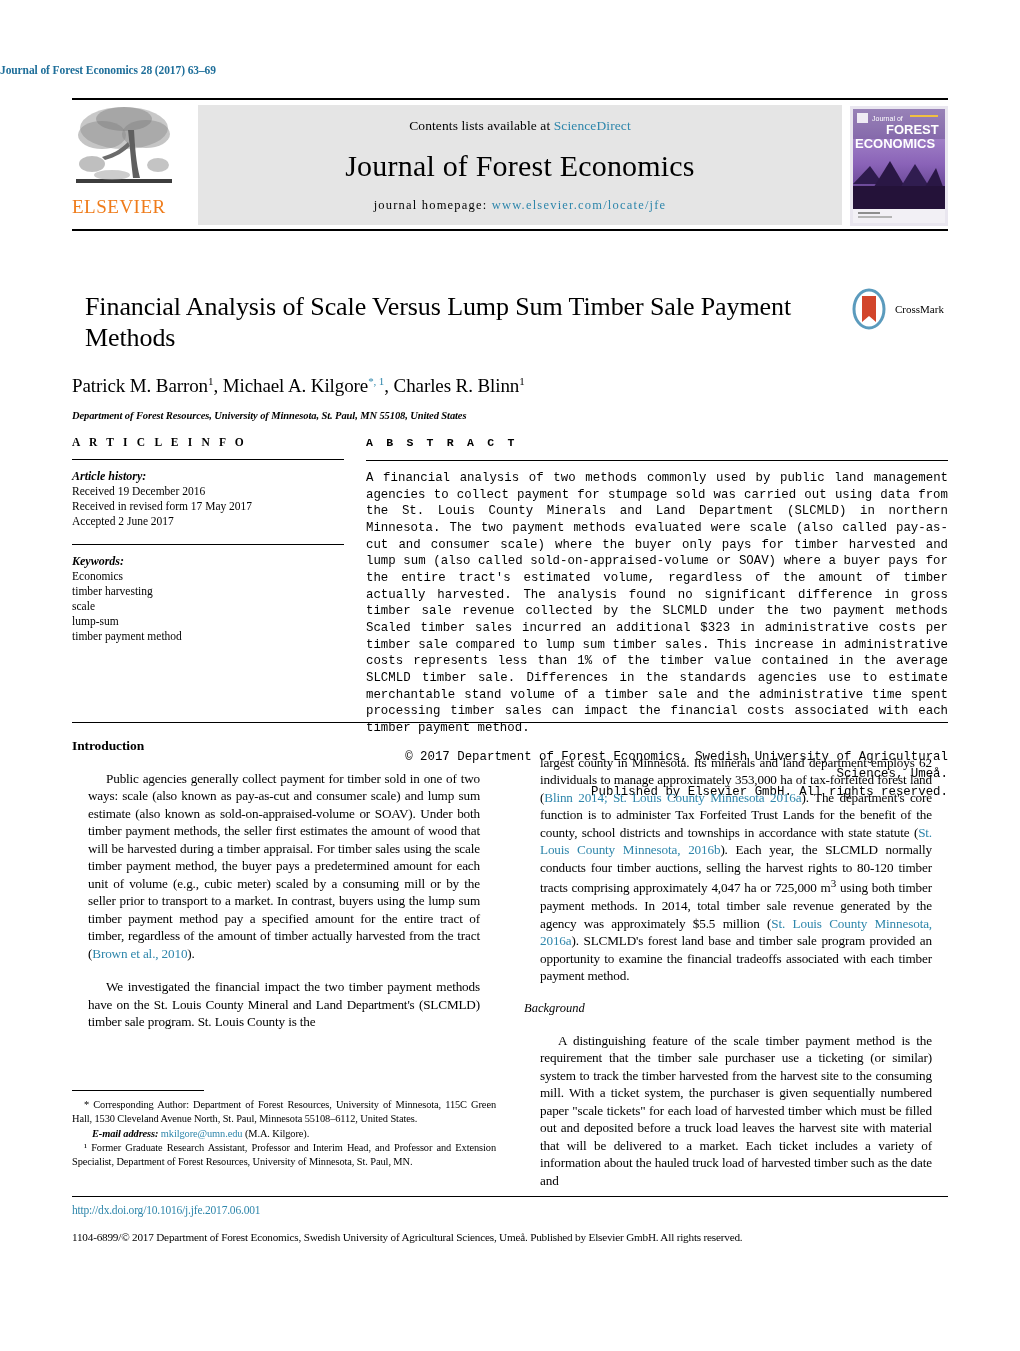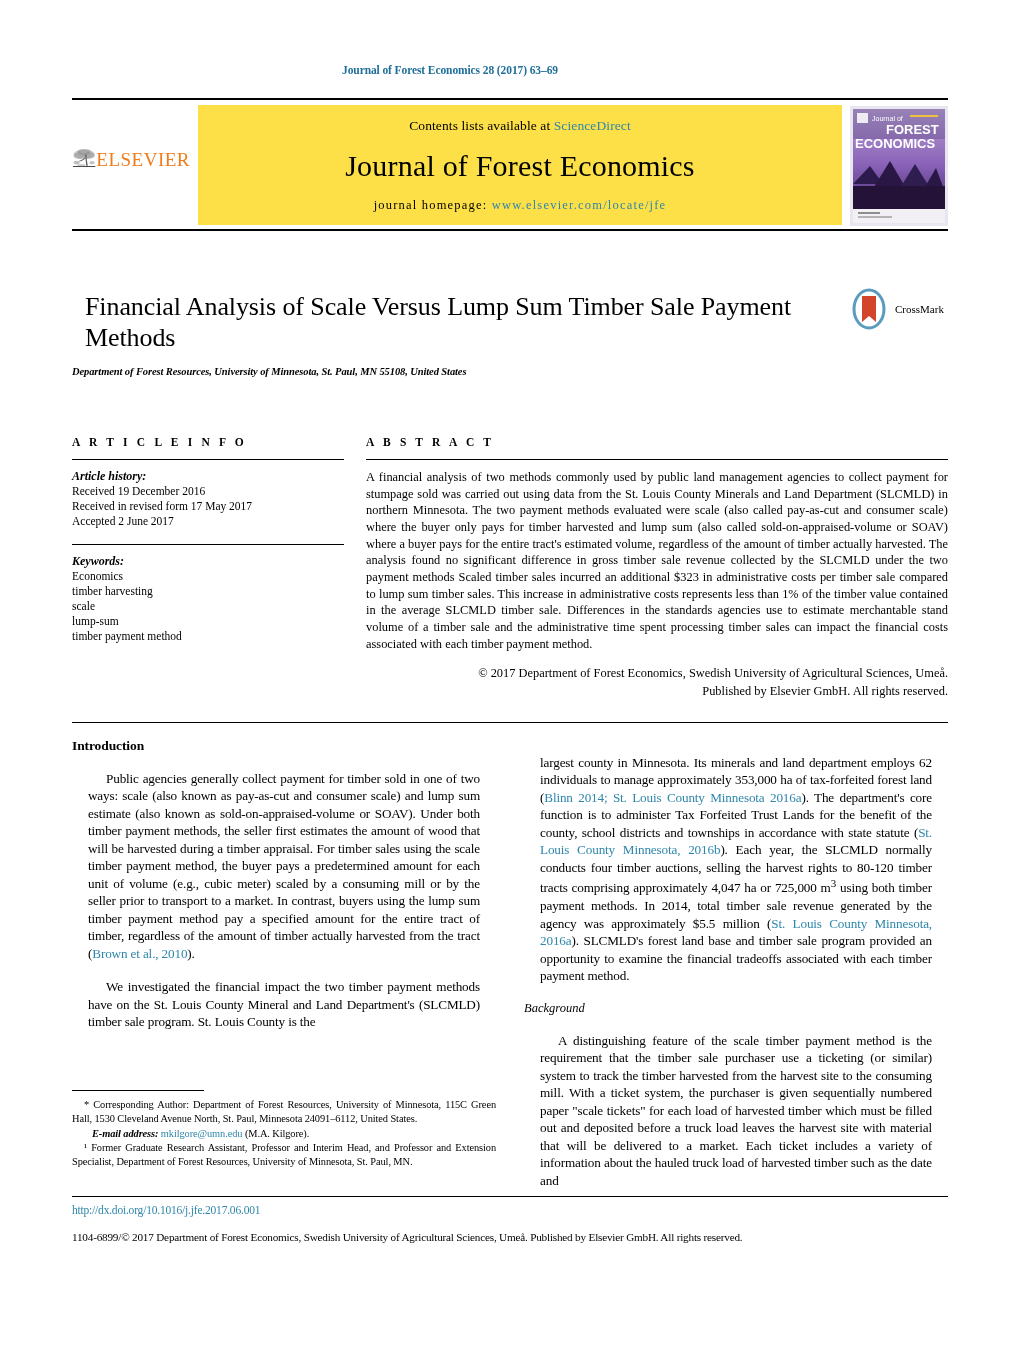--- a/index.html
+++ b/index.html
@@ -19,21 +19,20 @@
     box-sizing: border-box;
     overflow: hidden;
   }
 
   
   .runhead {
     position: absolute;
     top: 64px;
     left: 0;
     width: 900px;
-    text-align: center;
     font-size: 11.5px;
     font-weight: bold;
     color: #1f6f9a;
     letter-spacing: -0.1px;
   }
 
   
   .masthead {
     position: absolute;
     top: 98px;
@@ -47,37 +46,36 @@
   .masthead-inner {
     display: flex;
     align-items: stretch;
     height: 128px;
     padding-top: 2px;
   }
   .elsevier-logo {
     width: 118px;
     flex: 0 0 118px;
     display: flex;
-    flex-direction: row;
-    align-items: center;
+    flex-direction: column;
     justify-content: flex-end;
     padding-bottom: 14px;
   }
   .elsevier-tree { width: 104px; height: 94px; }
   .elsevier-word {
     font-family: "Liberation Serif", serif;
     font-size: 19px;
     letter-spacing: 0.5px;
     color: #ef7c1b;
     line-height: 1;
     margin-top: 1px;
   }
   .masthead-center {
     flex: 1 1 auto;
-    background: #fde047;
+    background: #e5e5e5;
     margin: 3px 8px 5px 8px;
     display: flex;
     flex-direction: column;
     align-items: center;
     justify-content: space-between;
     padding: 13px 0 12px 0;
     box-sizing: border-box;
   }
   .contents-line {
     font-size: 13.5px;
@@ -144,21 +142,21 @@
 
   
   .info-abstract {
     position: absolute;
     top: 436px;
     left: 72px;
     width: 876px;
     display: flex;
   }
   .col-info { width: 272px; flex: 0 0 272px; }
-  .col-abstract { flex: 1 1 auto; margin-left: 22px; }
+  .col-abstract { flex: 1 1 auto; margin-left: 22px; font-family: Liberation Mono, monospace; }
   .sec-head {
     font-size: 11.5px;
     font-weight: bold;
     letter-spacing: 3.2px;
     margin-bottom: 11px;
   }
   .rule { border-top: 1.6px solid #000; }
   .info-group { margin-top: 9px; padding-bottom: 10px; }
   .info-label {
     font-size: 12px;
@@ -335,20 +333,23 @@
           <rect x="8" y="110" width="34" height="2" fill="#b5b5b5"></rect>
         </svg>
       </div>
 
     </div>
   </div>
 
   <div class="title-block">
     <h1 class="article-title">Financial Analysis of Scale Versus Lump Sum Timber Sale Payment Methods</h1>
 
+    <div class="authors">
+      <span>Patrick M. Barron</span><sup>1</sup><span>, </span><span>Michael A. Kilgore</span><sup class="star">*, 1</sup><span>, </span><span>Charles R. Blinn</span><sup>1</sup>
+    </div>
 
     <div class="affiliation">Department of Forest Resources, University of Minnesota, St. Paul, MN 55108, United States</div>
 
     <div class="crossmark">
       <svg width="42" height="42" viewBox="0 0 42 42">
         <ellipse cx="21" cy="21" rx="15" ry="19" fill="#ffffff" stroke="#5b9bbd" stroke-width="3"></ellipse>
         <path d="M14 8 H28 V34 L21 28 L14 34 Z" fill="#d2452b"></path>
       </svg>
       <span class="crossmark-label">CrossMark</span>
     </div>
@@ -399,21 +400,21 @@
     <div class="col col-right">
       <p class="body-p" style="text-indent:0"><span>largest county in Minnesota. Its minerals and land department employs 62 individuals to manage approximately 353,000 ha of tax-forfeited forest land (</span><a class="ref" href="#">Blinn 2014; St. Louis County Minnesota 2016a</a><span>). The department's core function is to administer Tax Forfeited Trust Lands for the benefit of the county, school districts and townships in accordance with state statute (</span><a class="ref" href="#">St. Louis County Minnesota, 2016b</a><span>). Each year, the SLCMLD normally conducts four timber auctions, selling the harvest rights to 80-120 timber tracts comprising approximately 4,047 ha or 725,000 m</span><sup>3</sup><span> using both timber payment methods. In 2014, total timber sale revenue generated by the agency was approximately $5.5 million (</span><a class="ref" href="#">St. Louis County Minnesota, 2016a</a><span>). SLCMLD's forest land base and timber sale program provided an opportunity to examine the financial tradeoffs associated with each timber payment method.</span></p>
       <h3 class="subhead">Background</h3>
       <p class="body-p">A distinguishing feature of the scale timber payment method is the requirement that the timber sale purchaser use a ticketing (or similar) system to track the timber harvested from the harvest site to the consuming mill. With a ticket system, the purchaser is given sequentially numbered paper "scale tickets" for each load of harvested timber which must be filled out and deposited before a truck load leaves the harvest site with material that will be delivered to a market. Each ticket includes a variety of information about the hauled truck load of harvested timber such as the date and</p>
     </div>
 
   </div>
 
   <div class="footnotes">
     <div class="fn-rule"></div>
-    <p class="fn fn-indent">* Corresponding Author: Department of Forest Resources, University of Minnesota, 115C Green Hall, 1530 Cleveland Avenue North, St. Paul, Minnesota 24091–6112, United States.</p>
+    <p class="fn fn-indent">* Corresponding Author: Department of Forest Resources, University of Minnesota, 115C Green Hall, 1530 Cleveland Avenue North, St. Paul, Minnesota 55108–6112, United States.</p>
     <p class="fn fn-email"><span class="fn-italic">E-mail address:</span> <a class="mail" href="#">mkilgore@umn.edu</a><span> (M.A. Kilgore).</span></p>
     <p class="fn fn-indent">¹ Former Graduate Research Assistant, Professor and Interim Head, and Professor and Extension Specialist, Department of Forest Resources, University of Minnesota, St. Paul, MN.</p>
   </div>
 
   <div class="bottom-rule"></div>
 
   <div class="footer">
     <div class="doi">http://dx.doi.org/10.1016/j.jfe.2017.06.001</div>
     <div class="issn-line">1104-6899/© 2017 Department of Forest Economics, Swedish University of Agricultural Sciences, Umeå. Published by Elsevier GmbH. All rights reserved.</div>
   </div>

